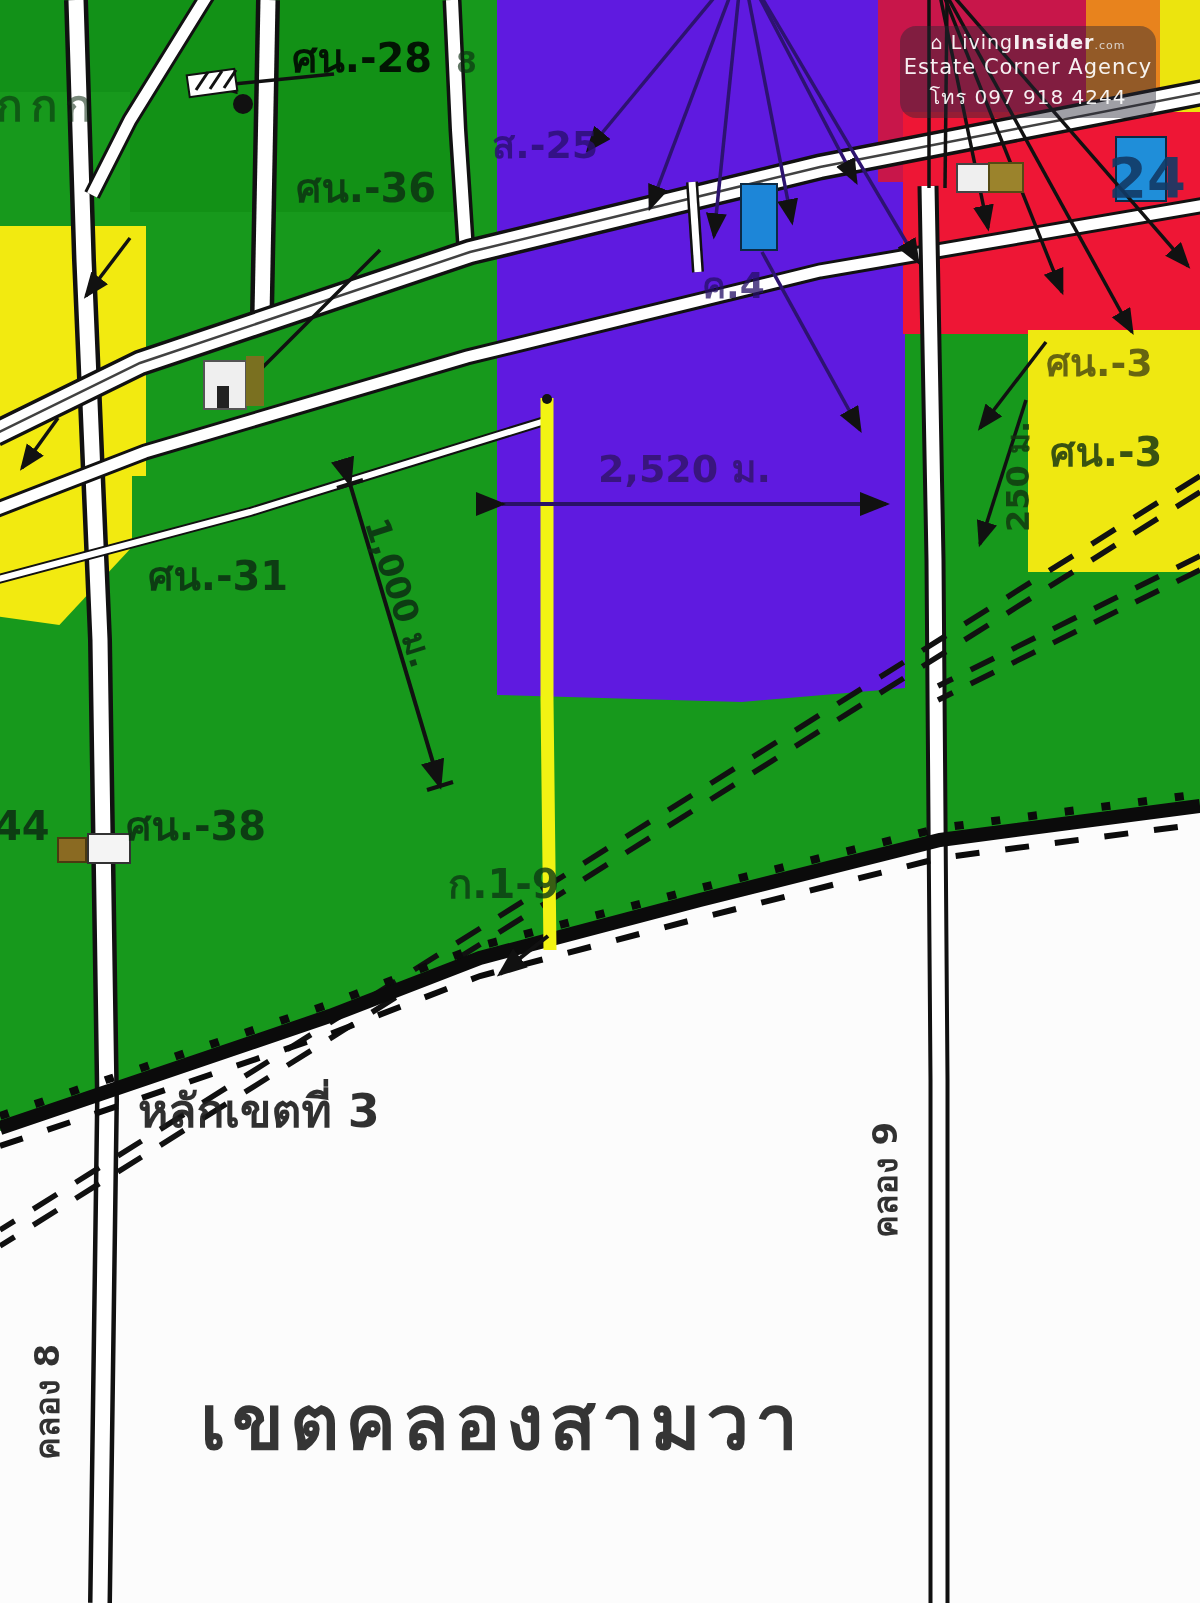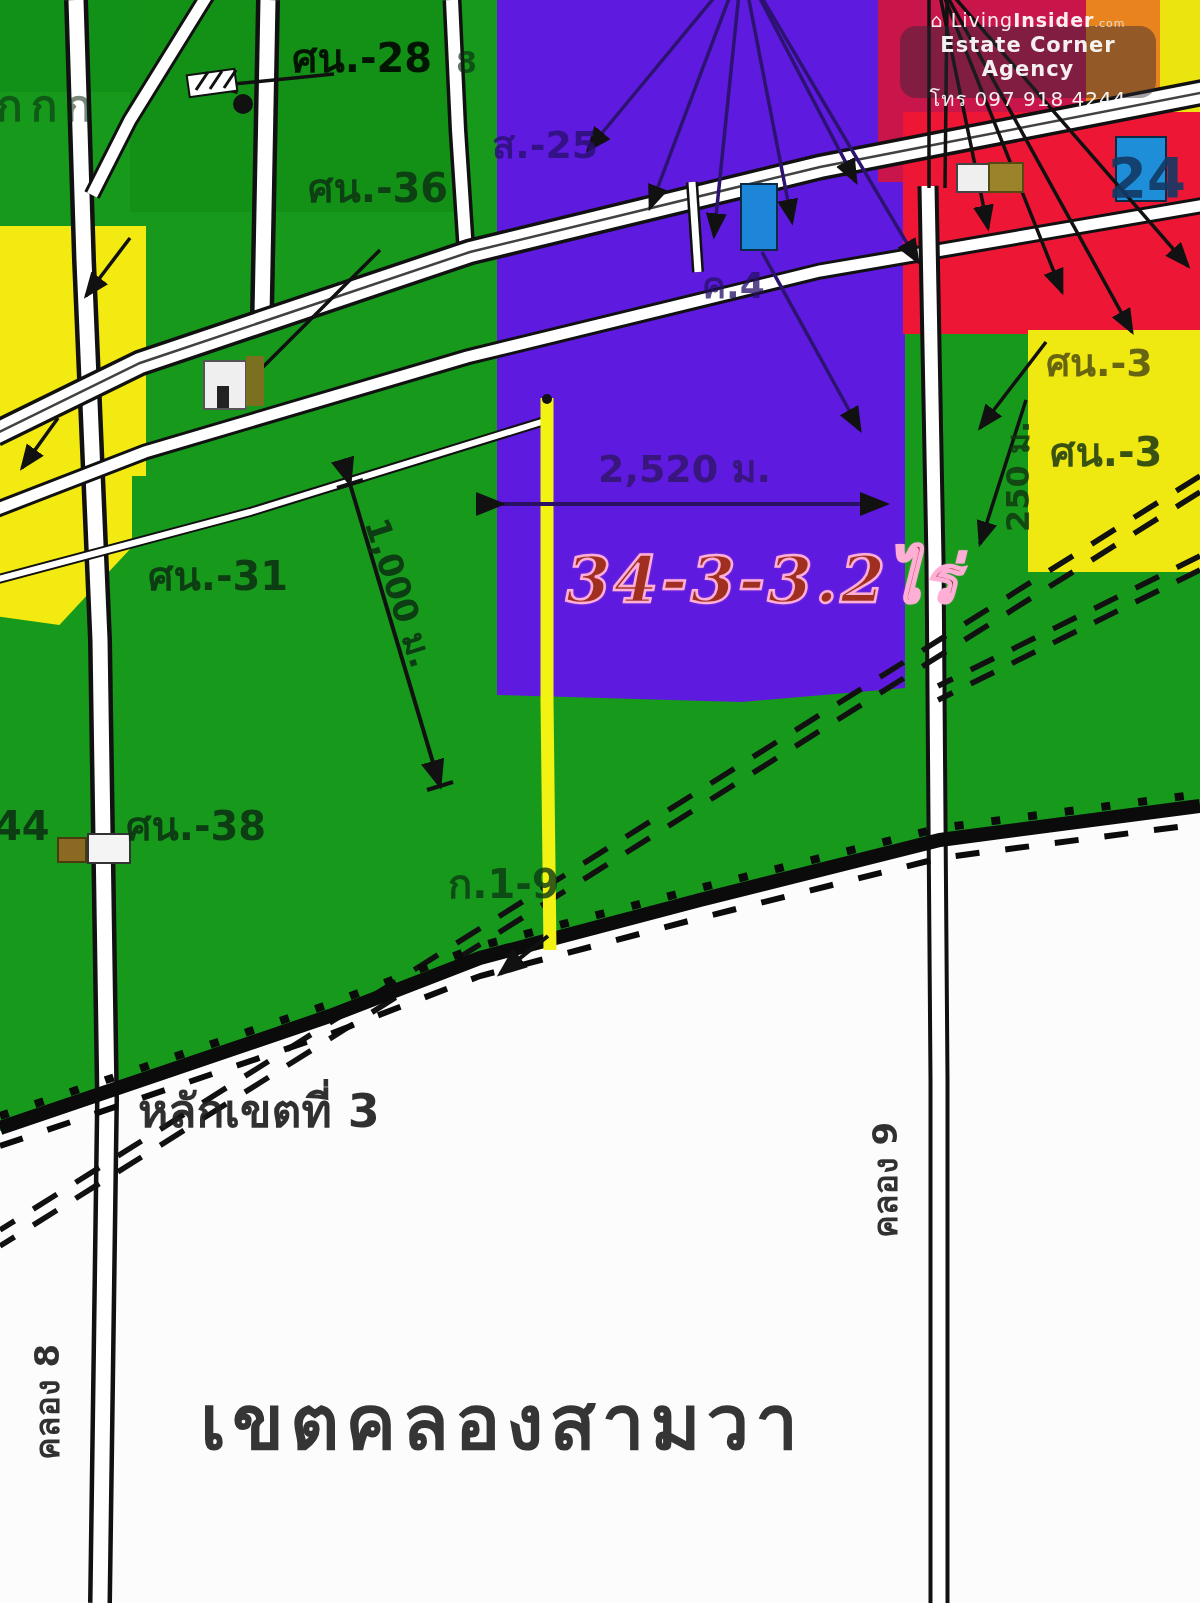--- a/index.html
+++ b/index.html
@@ -17,29 +17,29 @@
   #labels-layer{position:absolute;left:0;top:0;width:100%;height:100%;z-index:7;}
   #plot-label{
     position:absolute;left:566px;top:548px;z-index:7;
     font-family:"DejaVu Serif",serif;font-style:italic;font-weight:bold;
     font-size:64px;letter-spacing:3px;color:#a12f20;line-height:1;
     -webkit-text-stroke:2.5px #ffaed6;
     text-shadow:0 0 3px #ffaed6;
     white-space:nowrap;
   }
   #watermark{
-    position:absolute;left:900px;top:26px;width:256px;height:72px;z-index:9;
+    position:absolute;left:900px;top:26px;width:256px;height:92px;z-index:9;
     background:rgba(38,38,52,0.44);border-radius:16px;color:rgba(255,255,255,0.93);
     display:flex;flex-direction:column;justify-content:center;align-items:center;
     gap:2px;text-align:center;
   }
   #watermark .row1{font-size:19px;letter-spacing:1px;}
   #watermark .row1 .bold{font-weight:bold;}
   #watermark .row1 .tld{font-size:11px;color:rgba(230,230,230,.85);}
-  #watermark .row2{font-size:21px;letter-spacing:1px;font-weight:bold;}
+  #watermark .row2{font-size:21px;letter-spacing:1px;}
   #watermark .row3{font-size:20px;letter-spacing:1px;}
 </style>
 </head>
 <body>
 
 <div id="map">
 
   <div class="zone" style="left:130px;top:0;width:330px;height:212px;background:#0e8a13;opacity:.55;z-index:1;"></div>
   <div class="zone" style="left:0;top:0;width:130px;height:92px;background:#0e8a13;opacity:.5;z-index:1;"></div>
 
@@ -193,41 +193,40 @@
   <div class="icon" style="left:988px;top:162px;width:32px;height:27px;background:#9b832c;border:2px solid #554a14;"></div>
 
   <div class="icon" style="left:57px;top:837px;width:26px;height:22px;background:#8a6a22;border:2px solid #4a3a10;"></div>
   <div class="icon" style="left:87px;top:833px;width:40px;height:27px;background:#f4f4f4;border:2px solid #333;"></div>
 
   <div class="icon" style="left:740px;top:183px;width:34px;height:64px;background:#1d86d8;border:2px solid #0c2a44;"></div>
 
   <div id="labels-layer">
       <div class="label" style="left: -4px; top: 84px; font-size: 44px; color: rgb(10, 40, 15); opacity: 0.55; letter-spacing: 8px;">กกก</div>
       <div class="label" style="left: 292px; top: 38px; font-size: 40px; color: #000000; opacity: 0.85;">ศน.-28</div>
-      <div class="label" style="left: 308px; top: 168px; font-size: 40px; color: rgb(12, 45, 18); opacity: 0.8;">ศน.-36</div>
+      <div class="label" style="left: 296px; top: 168px; font-size: 40px; color: rgb(12, 45, 18); opacity: 0.8;">ศน.-36</div>
       <div class="label" style="left: 456px; top: 48px; font-size: 30px; color: rgb(12, 45, 18); opacity: 0.65;">8</div>
       <div class="label" style="left: 492px; top: 126px; font-size: 38px; color: rgb(42, 16, 112); opacity: 0.8;">ส.-25</div>
       <div class="label" style="left: 702px; top: 268px; font-size: 36px; color: rgb(37, 16, 102); opacity: 0.75;">ค.4</div>
       <div class="label" style="left: 1108px; top: 150px; font-size: 56px; color: rgb(18, 58, 102); opacity: 0.9;">24</div>
       <div class="label" style="left: 598px; top: 450px; font-size: 38px; color: rgb(51, 21, 110); opacity: 0.85;">2,520 ม.</div>
       <div class="label" style="left: 148px; top: 556px; font-size: 40px; color: rgb(12, 45, 18); opacity: 0.85;">ศน.-31</div>
       <div class="label" style="left: 392px; top: 514px; font-size: 34px; color: rgb(12, 45, 18); opacity: 0.85; transform: rotate(72deg);">1,000 ม.</div>
       <div class="label" style="left: 1046px; top: 344px; font-size: 38px; color: rgb(58, 58, 16); opacity: 0.75;">ศน.-3</div>
       <div class="label" style="left: 1002px; top: 532px; font-size: 32px; color: rgb(18, 53, 15); opacity: 0.8; transform: rotate(-90deg);">250 ม.</div>
       <div class="label" style="left: 1050px; top: 432px; font-size: 40px; color: rgb(12, 45, 18); opacity: 0.8;">ศน.-3</div>
       <div class="label" style="left: -6px; top: 806px; font-size: 40px; color: rgb(12, 45, 18); opacity: 0.85;">44</div>
       <div class="label" style="left: 126px; top: 806px; font-size: 40px; color: rgb(12, 45, 18); opacity: 0.85;">ศน.-38</div>
       <div class="label" style="left: 448px; top: 816px; font-size: 40px; color: rgb(12, 58, 20); opacity: 0.8; margin-top: 48px;">ก.1-9</div>
       <div class="label" style="left: 138px; top: 1088px; font-size: 46px; color: rgb(31, 31, 31); opacity: 0.92;">หลักเขตที่ 3</div>
       <div class="label" style="left: 30px; top: 1460px; font-size: 34px; color: rgb(28, 28, 28); opacity: 0.9; transform: rotate(-90deg);">คลอง 8</div>
       <div class="label" style="left: 868px; top: 1238px; font-size: 34px; color: rgb(28, 28, 28); opacity: 0.9; transform: rotate(-90deg);">คลอง 9</div>
       <div class="label" style="left: 200px; top: 1385px; font-size: 76px; color: rgb(43, 43, 43); opacity: 0.95; letter-spacing: 6px; font-weight: 600;">เขตคลองสามวา</div>
     </div>
 
-  <div id="plot-label">34-3-3.2ไร่</div>
 
   <div id="watermark">
     <div class="row1">
       <span>⌂</span>
       <span>Living</span><span class="bold">Insider</span><span class="tld">.com</span>
     </div>
     <div class="row2">Estate Corner Agency</div>
     <div class="row3">โทร 097 918 4244</div>
   </div>
 

